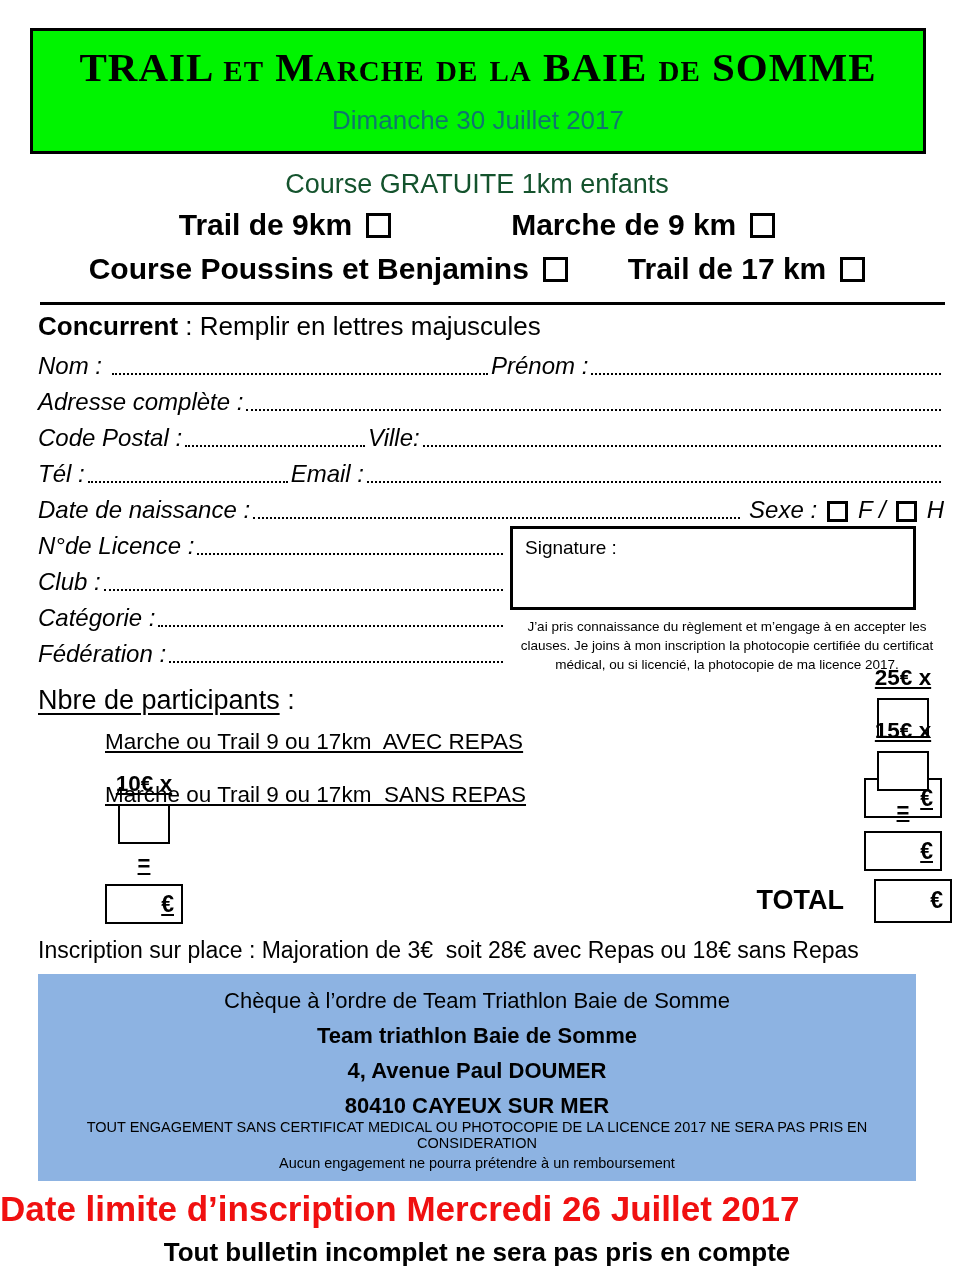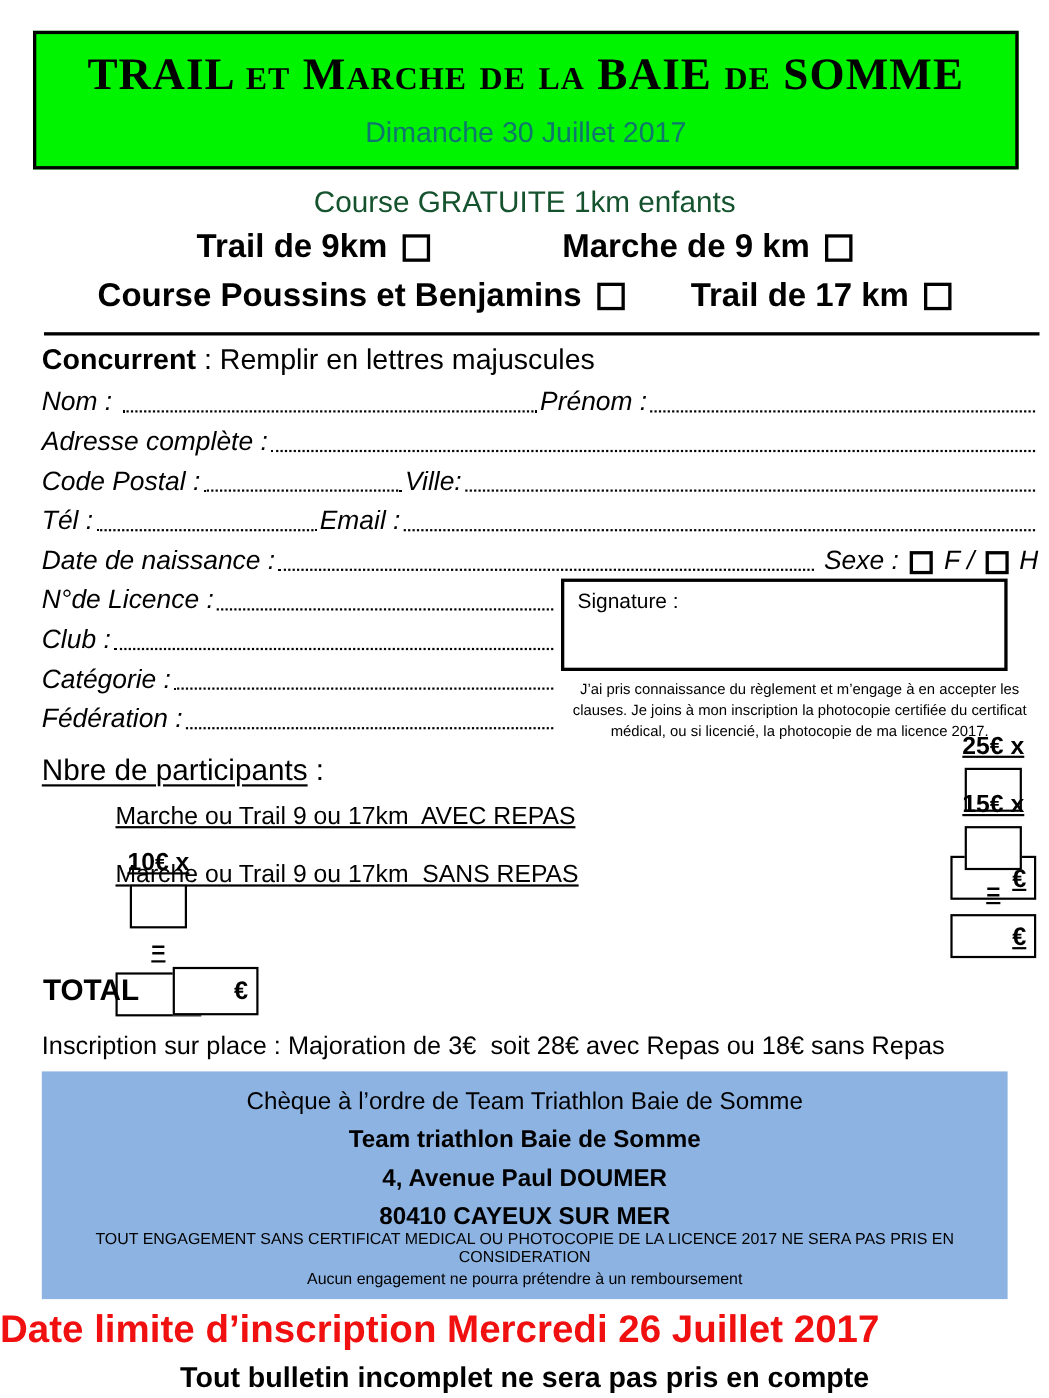--- a/index.html
+++ b/index.html
@@ -73,21 +73,21 @@
   .plabel { flex:1; font-size:22.5px; white-space:pre-wrap; }
   .pgroup { display:flex; align-items:center; gap:7px;flex-direction:column; }
   .price { font-weight:bold; font-size:22.5px; }
   .qty-box { width:52px; height:40px; border:2.5px solid #000; background:#fff; }
   .eq { font-size:22px; font-weight:bold; }
   .amt-box {
     width:78px; height:40px; border:2.5px solid #000; background:#fff;
     display:flex; align-items:center; justify-content:flex-end;
     padding-right:7px; font-weight:bold; font-size:23px;
   }
-  .total-row { display:flex; justify-content:flex-start; align-items:center; gap:30px; margin:2px 2px 0 0;padding-left:39px; }
+  .total-row { display:flex; justify-content:flex-end; align-items:center; gap:30px; margin:2px 2px 0 0;padding-left:39px; }
   .total-label { font-weight:bold; font-size:27px; }
   .total-row .amt-box { height:44px; }
 
   .onsite { margin:14px 10px 0 38px; font-size:23px; }
 
   
   .blue-box {
     margin:10px 38px 0 38px; background:#8db3e2; text-align:center;
     padding:10px 8px 10px 8px;
   }

